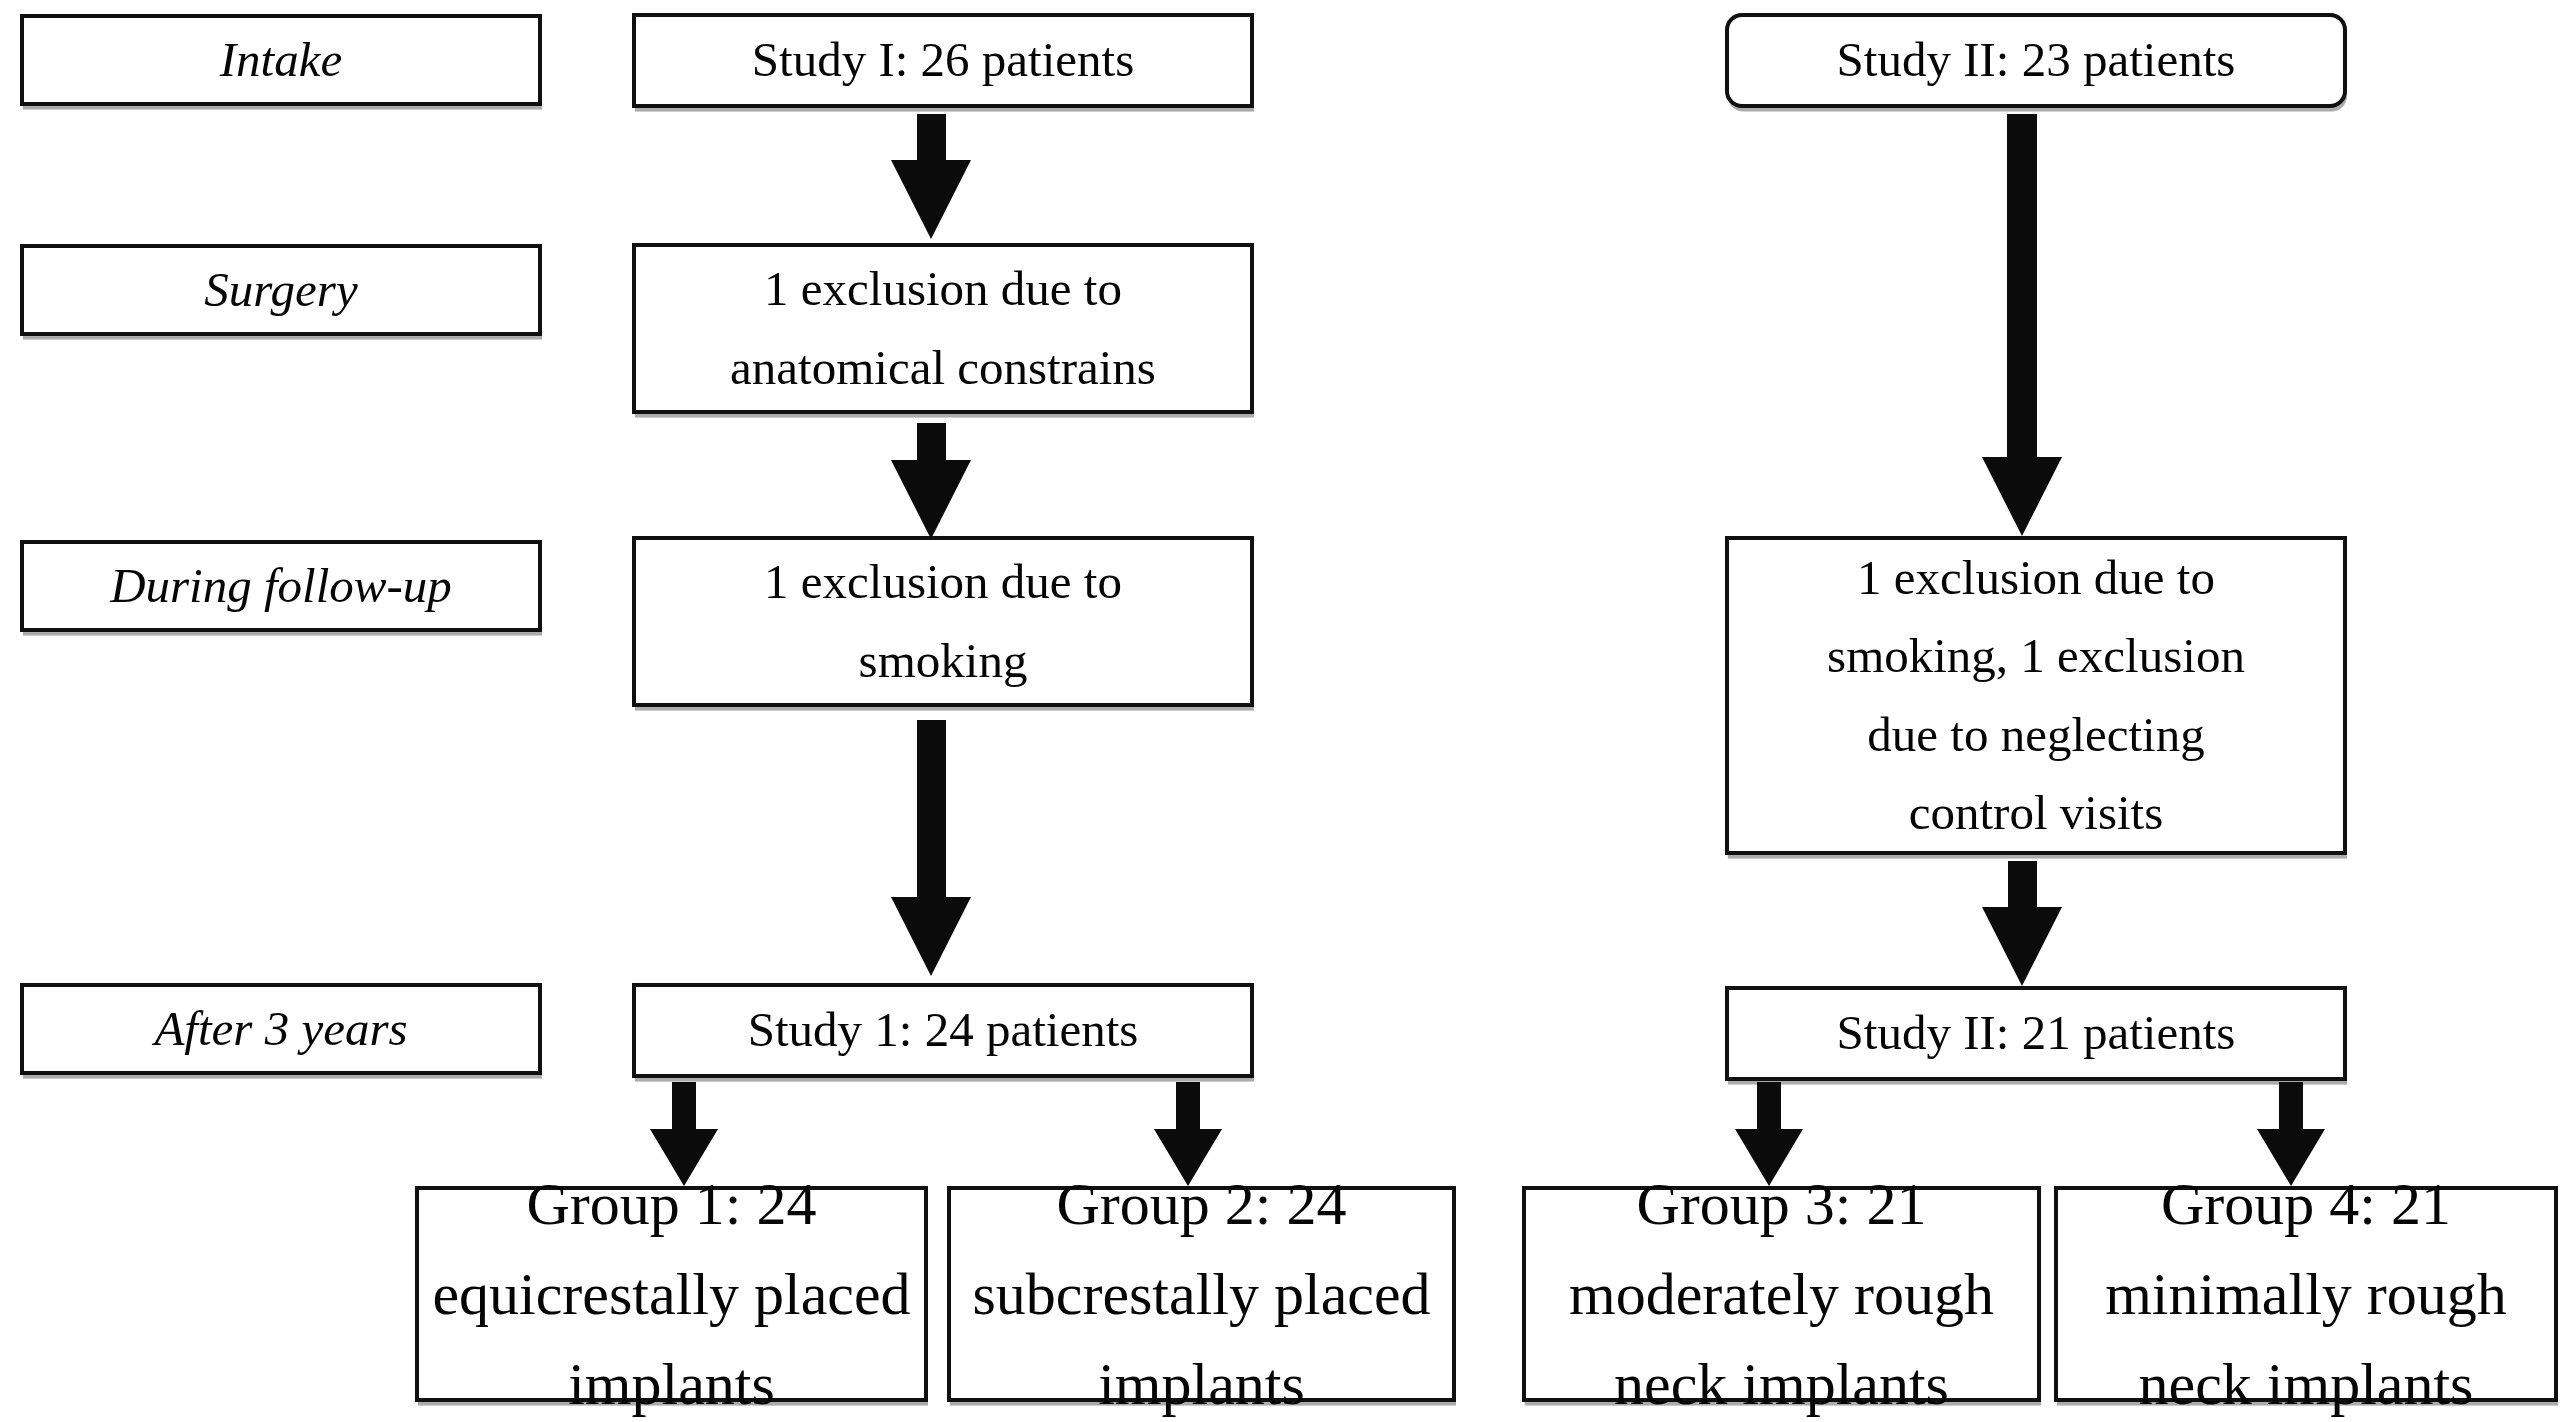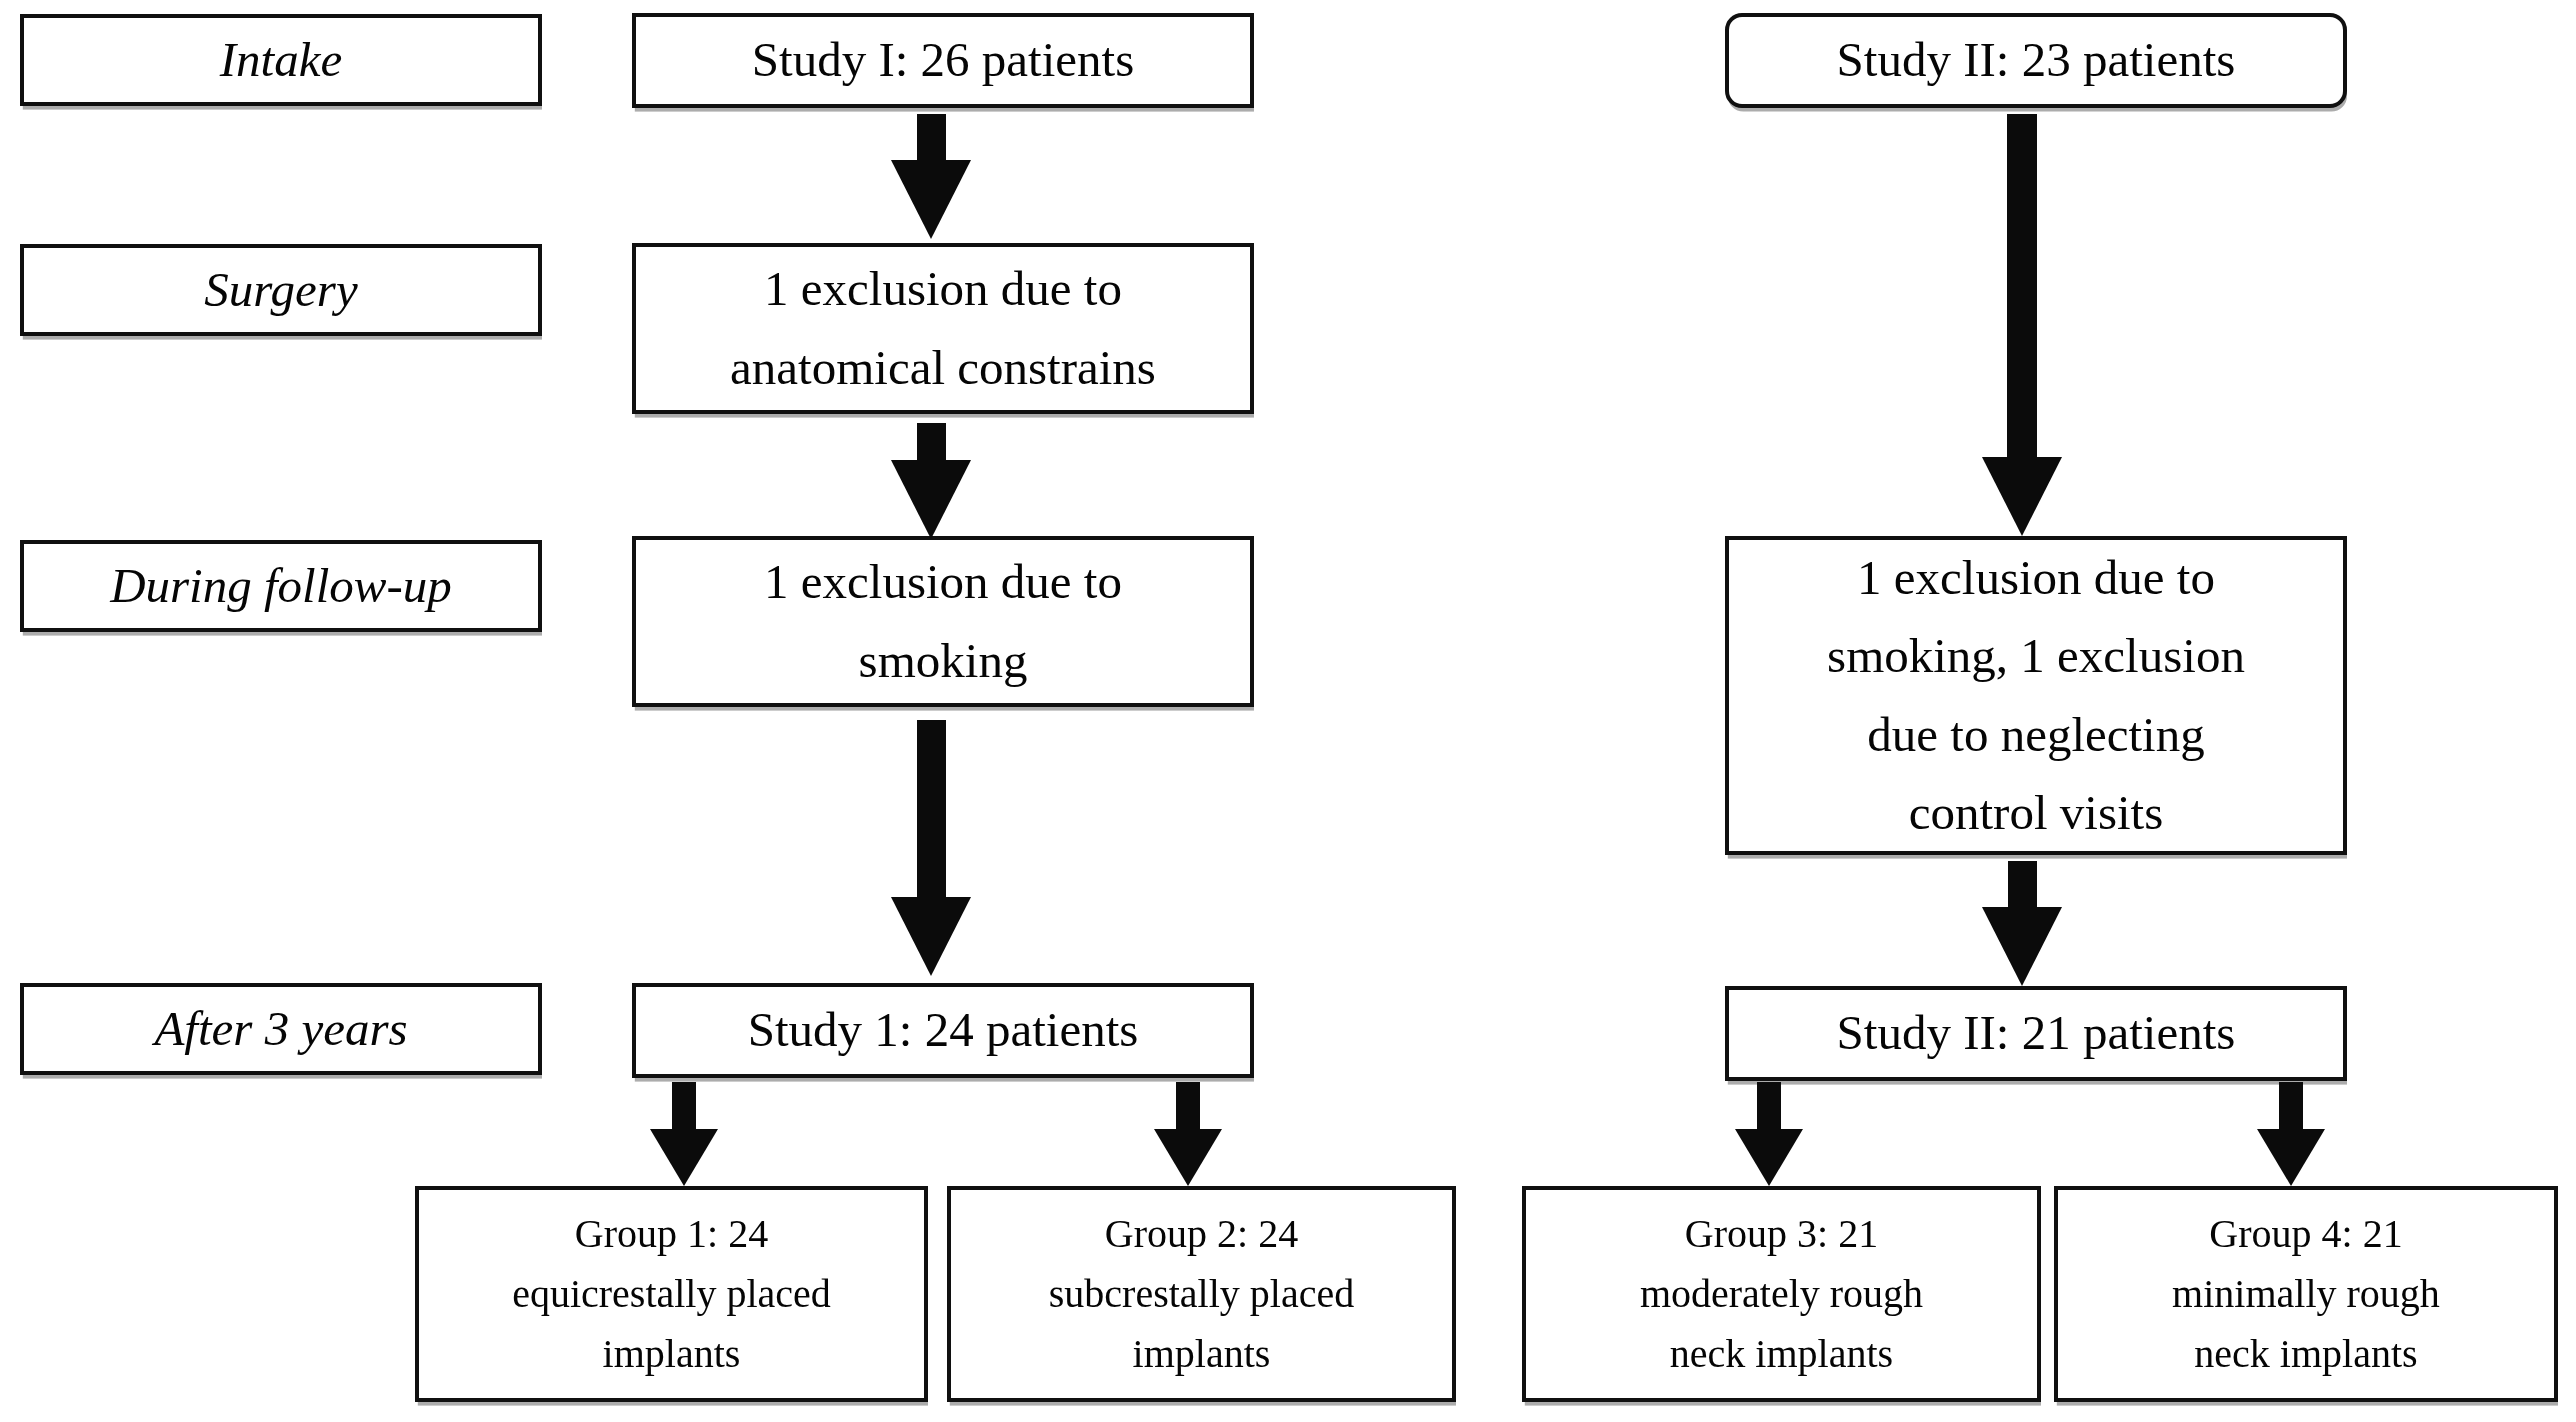--- a/index.html
+++ b/index.html
@@ -20,21 +20,21 @@
     box-shadow: 1.4px 5px 0 -1.4px rgba(90,90,90,0.5);
     display: flex;
     align-items: center;
     justify-content: center;
     text-align: center;
     font-size: 49px;
     line-height: 1.6;
     white-space: pre-line;
   }
   .box--label { font-style: italic; }
-  .box--group { line-height: 1.5; font-size: 40px; }
+  .box--group { line-height: 1.5; font-size: 60px; }
   .arrow {
     position: absolute;
     display: flex;
     flex-direction: column;
     align-items: center;
   }
   .arrow .shaft { width: 27px; background: #0b0b0b; }
   .arrow .head {
     width: 0; height: 0;
     border-left: 40px solid transparent;

